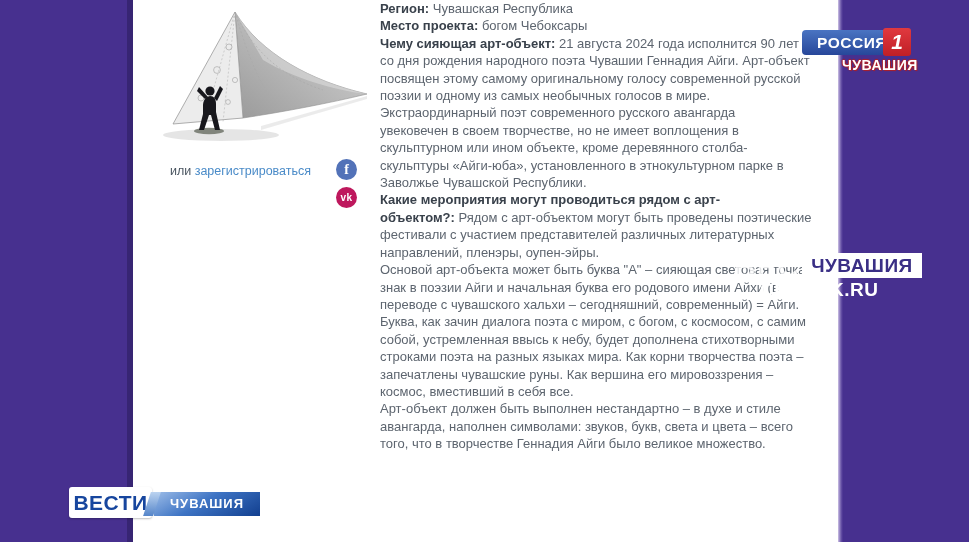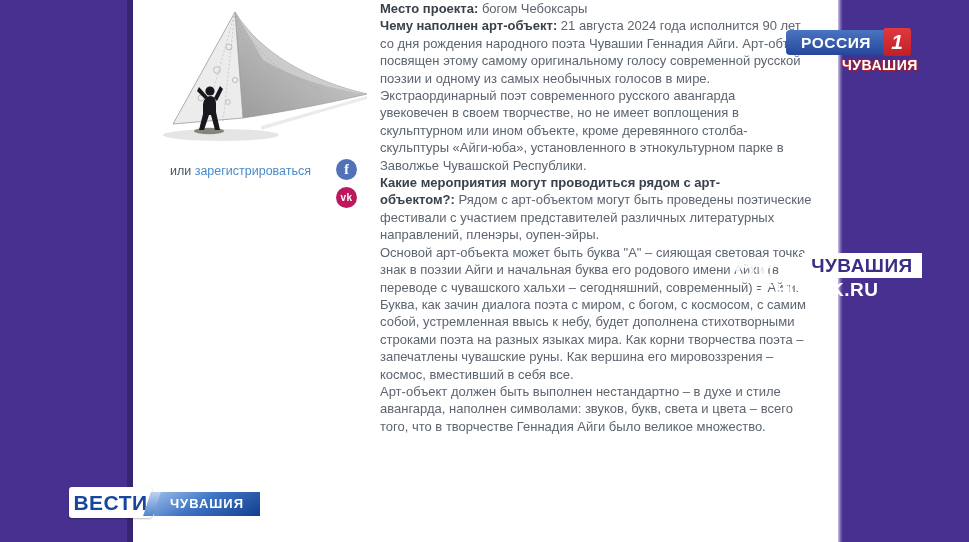--- a/index.html
+++ b/index.html
@@ -25,21 +25,21 @@
   .vote{position:absolute;left:10px;top:162px;width:195px;text-align:center;
         font-size:12.5px;line-height:18px;color:#4A5560;}
   .lnk{color:#4A8BC8;cursor:pointer;}
   .social{position:absolute;left:203px;top:159px;width:22px;}
   .soc{width:21px;height:21px;border-radius:50%;color:#fff;text-align:center;margin-bottom:7px;cursor:pointer;}
   .fb{background:#5272B8;font-size:14px;font-weight:bold;line-height:21px;font-family:"Liberation Serif",serif;}
   .vk{background:#be185d;font-size:10px;font-weight:bold;line-height:21px;letter-spacing:.5px;}
 
   
   .russia-logo{position:absolute;left:786px;top:28px;width:160px;height:50px;}
-  .r-blue{position:absolute;left:0;top:2px;width:100px;height:25px;border-radius:4px;
+  .r-blue{position:absolute;left:16px;top:2px;width:100px;height:25px;border-radius:4px;
           background:linear-gradient(180deg,#4A74C2 0%,#27479A 100%);
           color:#fff;font-size:15.5px;font-weight:bold;text-align:center;line-height:25px;letter-spacing:.5px;}
   .r-red{position:absolute;left:97px;top:0;width:28px;height:28px;border-radius:3px;
          background:linear-gradient(180deg,#E0393F 0%,#C01F26 100%);
          color:#fff;font-style:italic;font-weight:bold;font-size:21px;text-align:center;line-height:28px;}
   .r-region{position:absolute;left:56px;top:29px;color:#fff;font-weight:bold;font-size:14px;letter-spacing:.5px;
             text-shadow:1px 1px 1px #B01E24,-1px 0 1px #B01E24,0 -1px 1px #B01E24;}
 
   
   .wm-vesti{position:absolute;left:734px;top:250px;font-size:30px;font-weight:bold;
@@ -96,22 +96,23 @@
 
     <div class="vote">
       <div><span>или </span><span class="lnk">зарегистрироваться</span></div>
     </div>
     <div class="social">
       <div class="soc fb">f</div>
       <div class="soc vk">vk</div>
     </div>
 
     <div class="article">
+      <div class="a-meta"><b>Регион:</b><span> Чувашская Республика</span></div>
       <div class="a-meta"><b>Место проекта:</b><span> богом Чебоксары</span></div>
-      <p><b>Чему наполнен арт-объект:</b><span> 21 августа 2024 года исполнится 90 лет
+      <p><b>Чему сияющая арт-объект:</b><span> 21 августа 2024 года исполнится 90 лет
 со дня рождения народного поэта Чувашии Геннадия Айги. Арт-объект
 посвящен этому самому оригинальному голосу современной русской
 поэзии и одному из самых необычных голосов в мире.
 Экстраординарный поэт современного русского авангарда
 увековечен в своем творчестве, но не имеет воплощения в
 скульптурном или ином объекте, кроме деревянного столба-
 скульптуры «Айги-юба», установленного в этнокультурном парке в
 Заволжье Чувашской Республики.</span></p>
       <p><b>Какие мероприятия могут проводиться рядом с арт-
 объектом?:</b><span> Рядом с арт-объектом могут быть проведены поэтические

